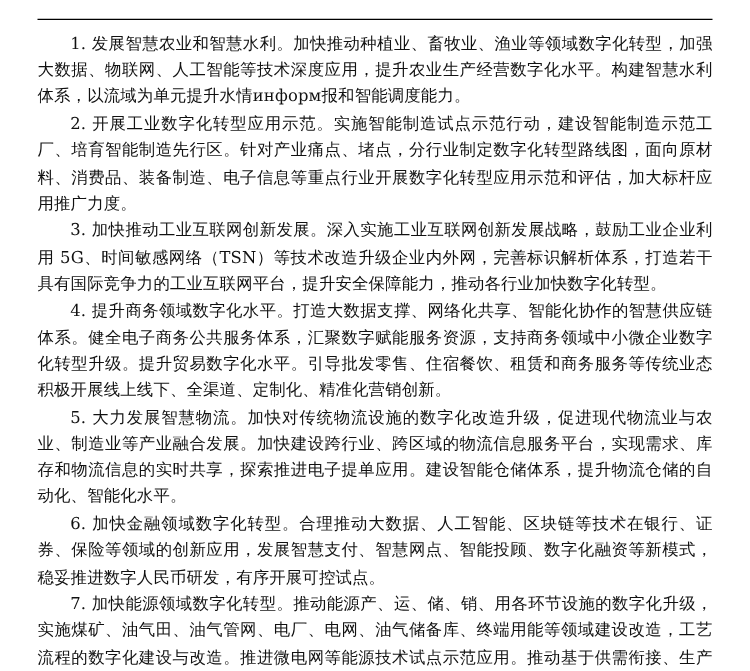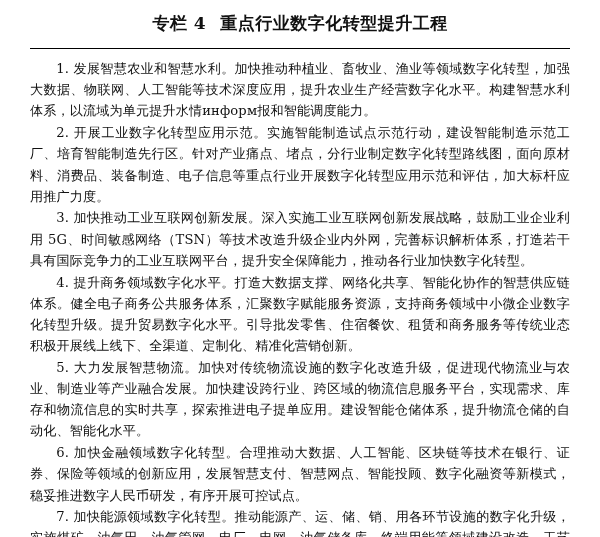--- a/index.html
+++ b/index.html
@@ -51,25 +51,20 @@
   .para {
     margin: 0 0 0.5px 0;
     text-indent: 2em;
   }
 </style>
 </head>
 <body>
 
 <div class="page">
 
-  <div class="title-block">
-    <div class="title-line">
-      <span class="title-num">专栏 4</span><span>重点行业数字化转型提升工程</span>
-    </div>
-  </div>
 
   <hr class="title-rule">
 
   <div class="body-text">
     <p class="para">1. 发展智慧农业和智慧水利。加快推动种植业、畜牧业、渔业等领域数字化转型，加强大数据、物联网、人工智能等技术深度应用，提升农业生产经营数字化水平。构建智慧水利体系，以流域为单元提升水情информ报和智能调度能力。</p>
     <p class="para">2. 开展工业数字化转型应用示范。实施智能制造试点示范行动，建设智能制造示范工厂、培育智能制造先行区。针对产业痛点、堵点，分行业制定数字化转型路线图，面向原材料、消费品、装备制造、电子信息等重点行业开展数字化转型应用示范和评估，加大标杆应用推广力度。</p>
     <p class="para">3. 加快推动工业互联网创新发展。深入实施工业互联网创新发展战略，鼓励工业企业利用 5G、时间敏感网络（TSN）等技术改造升级企业内外网，完善标识解析体系，打造若干具有国际竞争力的工业互联网平台，提升安全保障能力，推动各行业加快数字化转型。</p>
     <p class="para">4. 提升商务领域数字化水平。打造大数据支撑、网络化共享、智能化协作的智慧供应链体系。健全电子商务公共服务体系，汇聚数字赋能服务资源，支持商务领域中小微企业数字化转型升级。提升贸易数字化水平。引导批发零售、住宿餐饮、租赁和商务服务等传统业态积极开展线上线下、全渠道、定制化、精准化营销创新。</p>
     <p class="para">5. 大力发展智慧物流。加快对传统物流设施的数字化改造升级，促进现代物流业与农业、制造业等产业融合发展。加快建设跨行业、跨区域的物流信息服务平台，实现需求、库存和物流信息的实时共享，探索推进电子提单应用。建设智能仓储体系，提升物流仓储的自动化、智能化水平。</p>
     <p class="para">6. 加快金融领域数字化转型。合理推动大数据、人工智能、区块链等技术在银行、证券、保险等领域的创新应用，发展智慧支付、智慧网点、智能投顾、数字化融资等新模式，稳妥推进数字人民币研发，有序开展可控试点。</p>

